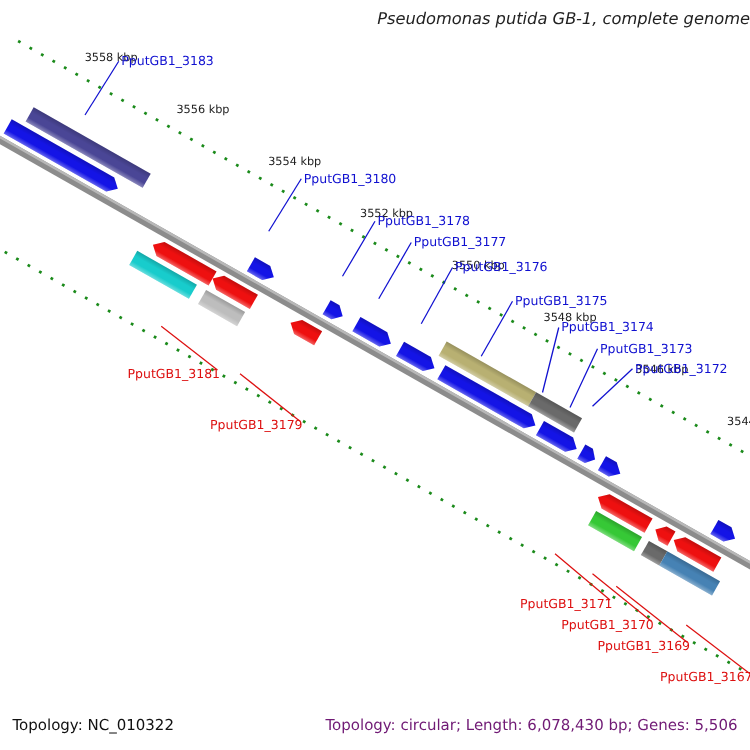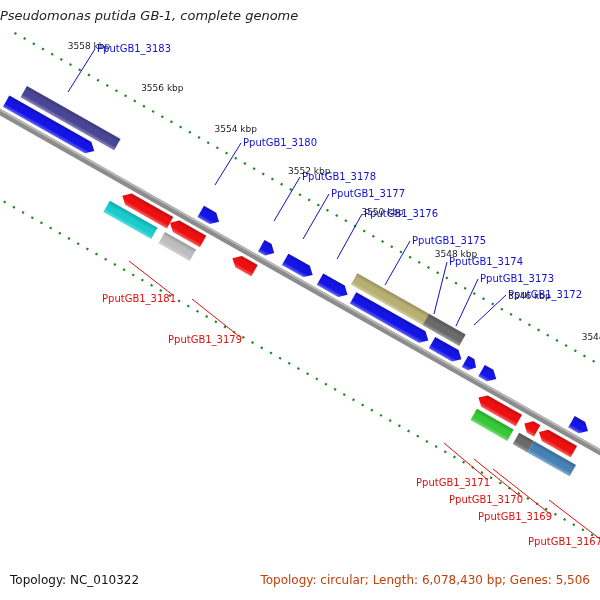--- a/index.html
+++ b/index.html
@@ -1,21 +1,21 @@
 <!DOCTYPE html>
 <html><head>
 <meta charset="utf-8">
 <style>
   html, body { margin: 0; padding: 0; background: #ffffff; }
   body { width: 600px; height: 600px; position: relative; overflow: hidden;
          font-family: "DejaVu Sans", sans-serif; }
-  #title { position: absolute; top: 8px; left: 0; width: 600px; text-align: left;
+  #title { position: absolute; top: 8px; left: 0; width: 600px; text-align: right;
            font-size: 13px; font-style: italic; color: #222; }
   #accession { position: absolute; left: 10px; top: 573px; font-size: 12px; color: #111; }
-  #summary { position: absolute; right: 10px; top: 573px; font-size: 12px; color: #c2410c; }
+  #summary { position: absolute; right: 10px; top: 573px; font-size: 12px; color: #701a75; }
   svg { position: absolute; top: 0; left: 0; }
   .tick-label { font-size: 9px; fill: #222; }
   .gene-label { font-size: 10px; }
 </style>
 </head>
 <body>
 
 <div id="title">Pseudomonas putida GB-1, complete genome</div>
 
 <svg id="map" width="600" height="600" viewBox="0 0 600 600">

